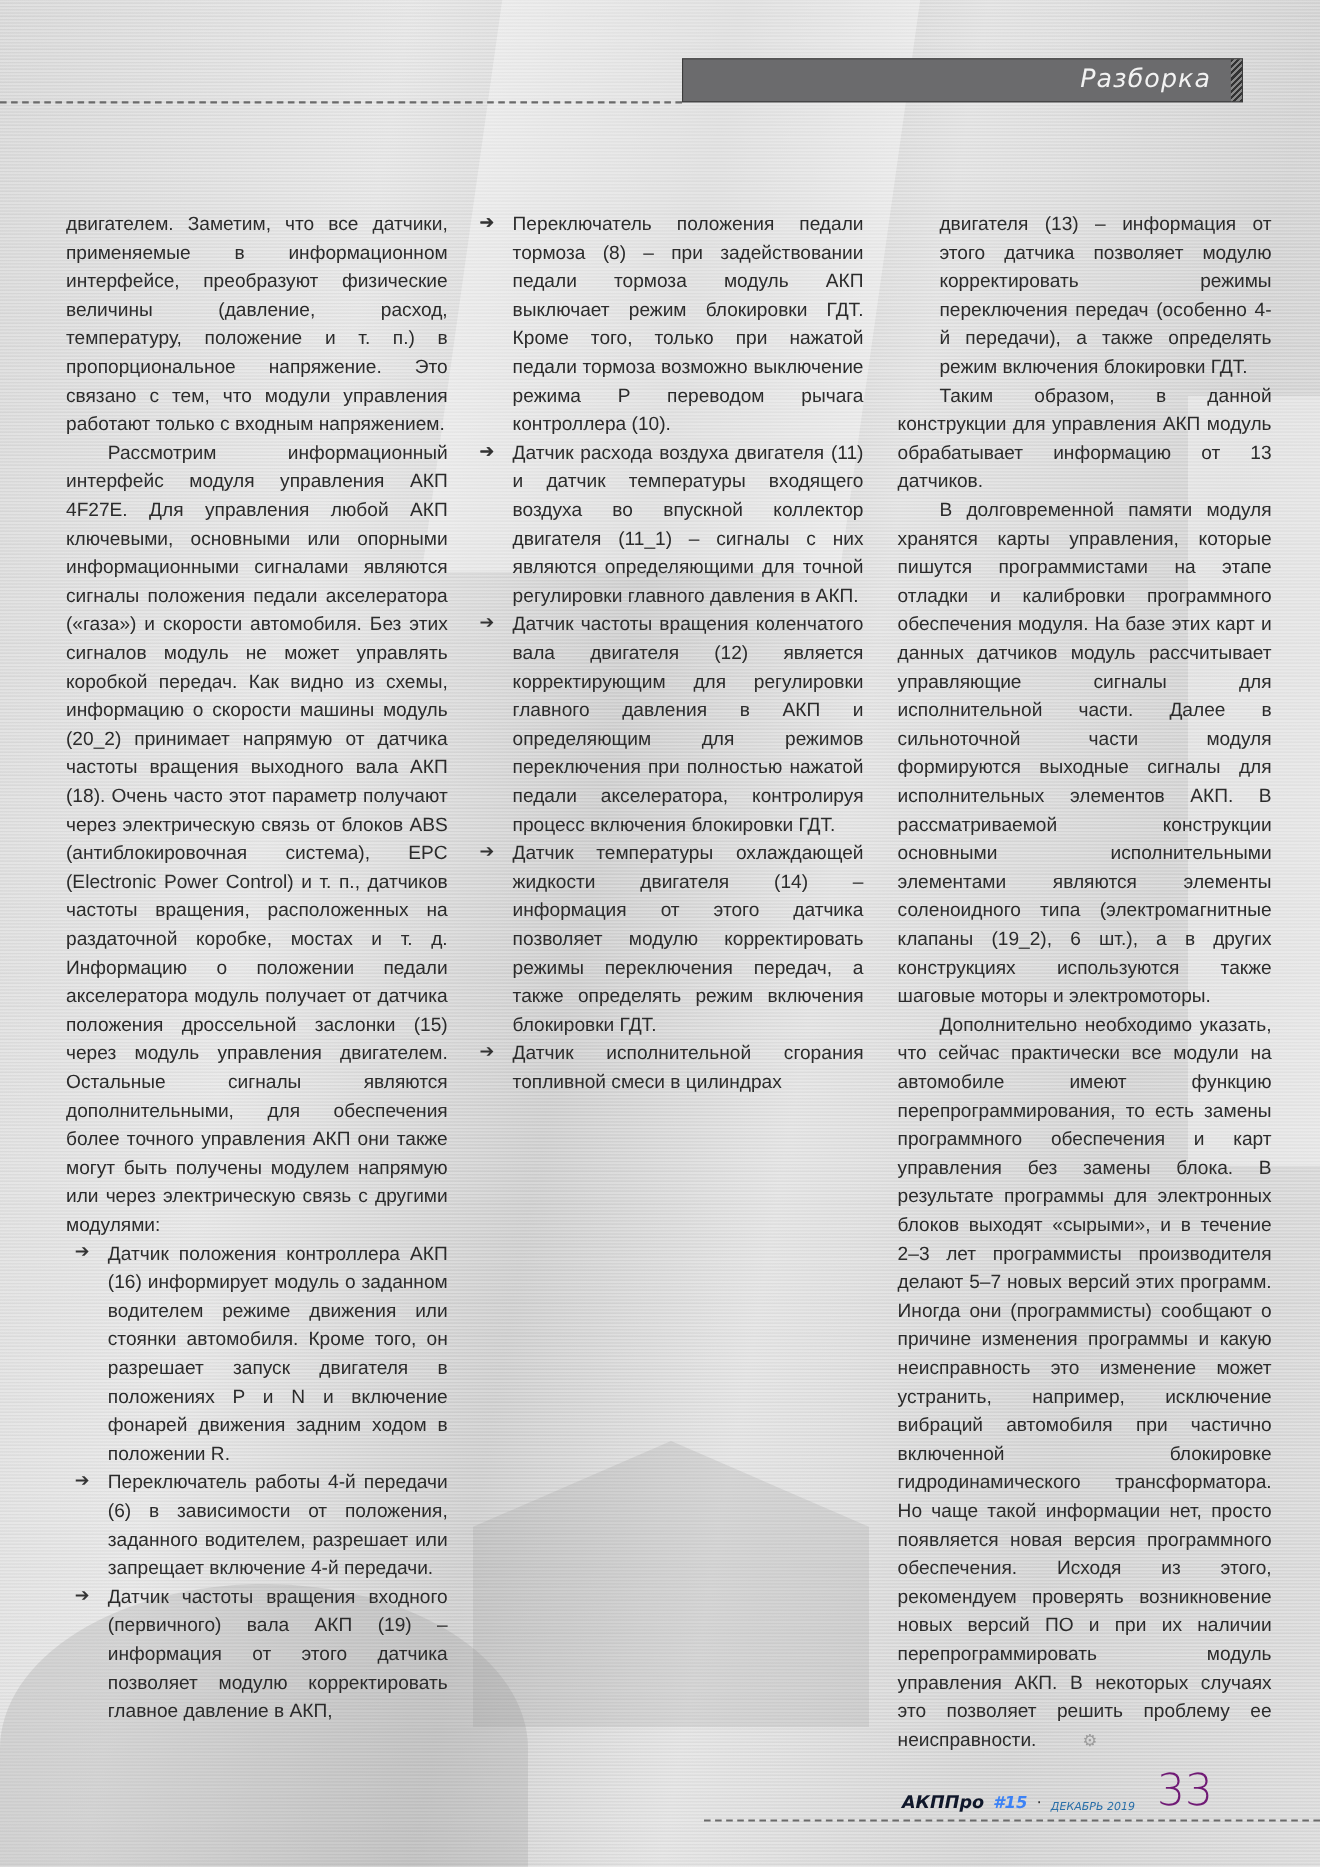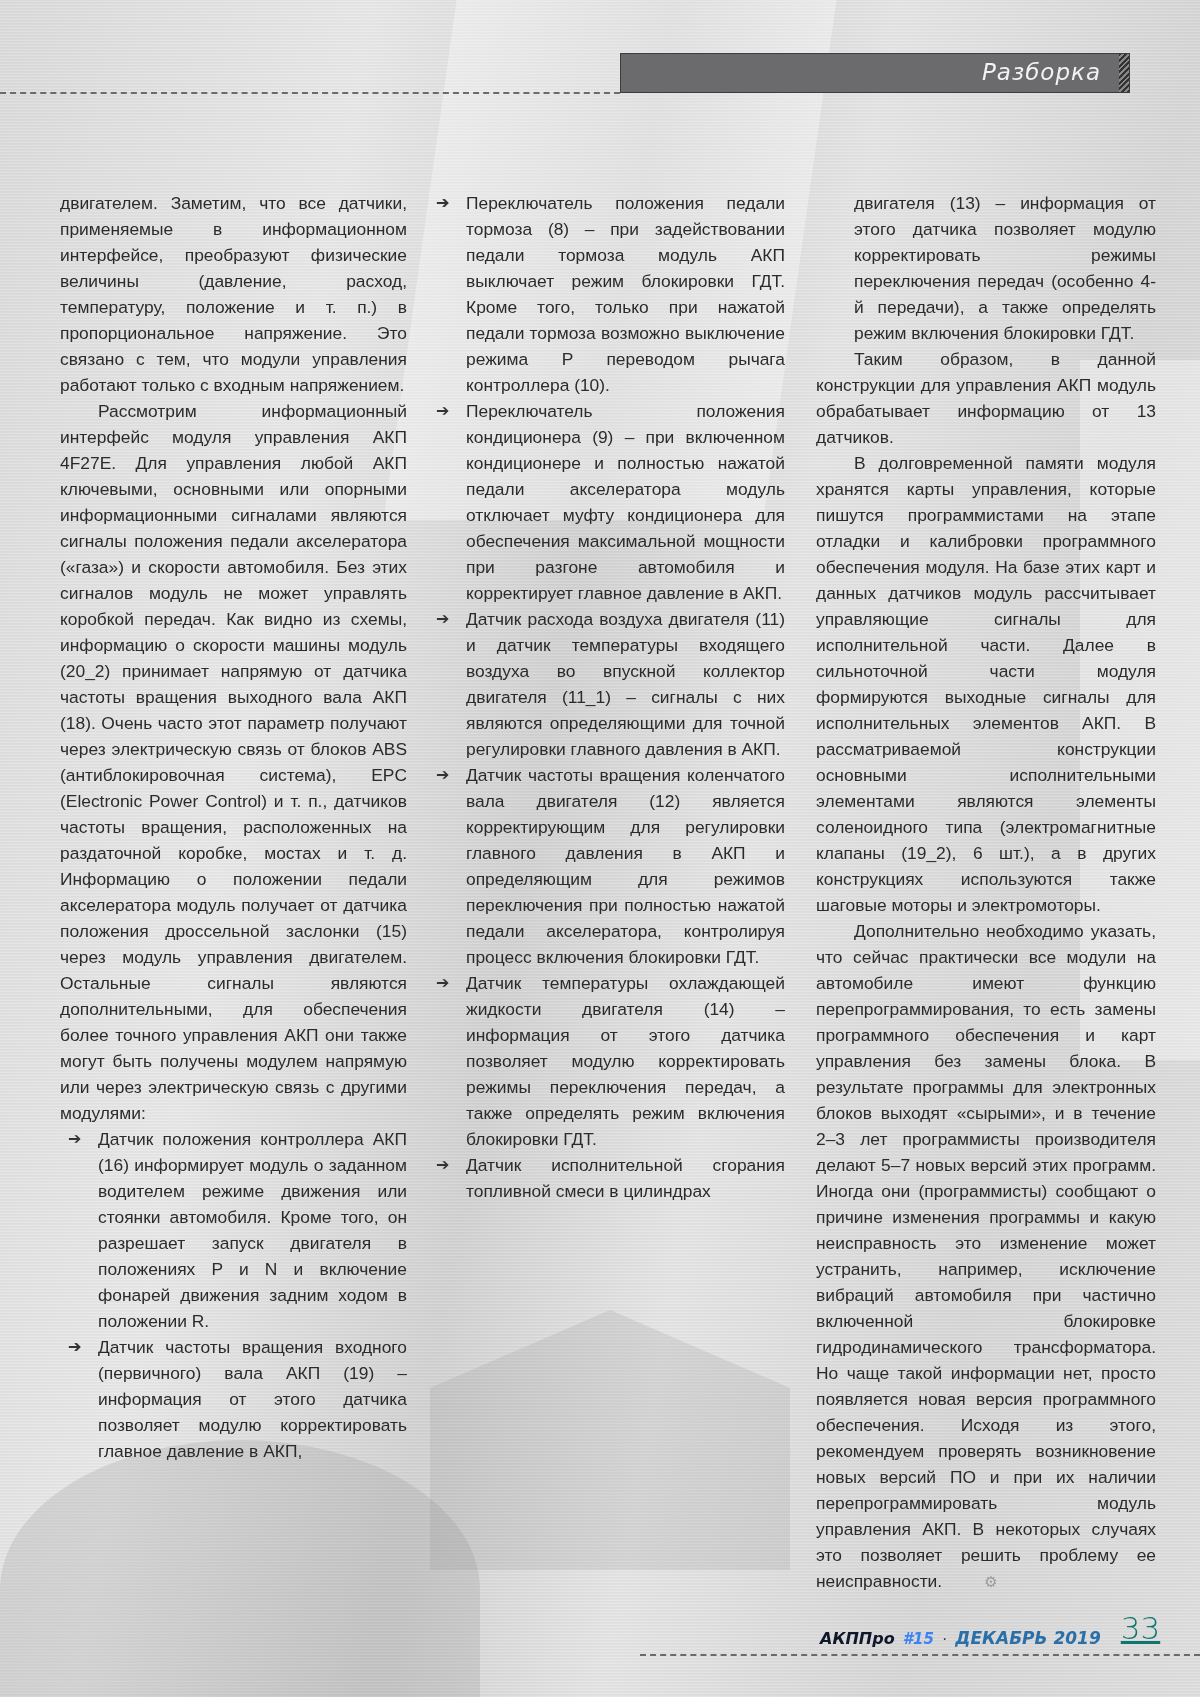--- a/index.html
+++ b/index.html
@@ -53,22 +53,22 @@
 
     .end-icon { display: inline-block; color: #9a9a9a; font-size: 15px; margin-left: 4px; }
 
     .footer {
       position: absolute; left: 820px; top: 1608px; height: 40px;
       display: flex; align-items: flex-end; gap: 8px;
     }
     .brand { font-family: "DejaVu Sans", sans-serif; font-weight: bold; font-style: italic; font-size: 16px; color: #0f172a; }
     .issue { font-family: "DejaVu Sans", sans-serif; font-weight: bold; font-style: italic; font-size: 15px; color: #3b82f6; }
     .dot { font-size: 16px; color: #333; }
-    .date { font-family: "DejaVu Sans", sans-serif; font-weight: bold; font-style: italic; font-size: 17px; color: #2a6fa8; }
-    .page-num { font-family: "DejaVu Sans", sans-serif; font-size: 31px; color: #0f766e; font-weight: 300; margin-left: 12px; line-height: 40px; text-decoration: underline; }
+    .date { font-family: "DejaVu Sans", sans-serif; font-weight: normal; font-style: italic; font-size: 10px; color: #2a6fa8; }
+    .page-num { font-family: "DejaVu Sans", sans-serif; font-size: 40px; color: #701a75; font-weight: 300; margin-left: 12px; line-height: 40px; }
     .footer-rule {
       position: absolute; left: 640px; top: 1654px; width: 560px; height: 0;
       border-top: 2px dashed #6a6a6a;
     }
   </style>
 </head>
 <body>
 
 <div class="bg-shape bg1"></div>
 <div class="bg-shape bg2"></div>
@@ -79,30 +79,30 @@
 <div class="section-bar">
   <span class="section-title">Разборка</span>
   <span class="hatch"></span>
 </div>
 
 <div class="col col1">
   <p>двигателем. Заметим, что все датчики, применяемые в информационном интерфейсе, преобразуют физические величины (давление, расход, температуру, положение и т. п.) в пропорциональное напряжение. Это связано с тем, что модули управления работают только с входным напряжением.</p>
   <p class="indent">Рассмотрим информационный интерфейс модуля управления АКП 4F27E. Для управления любой АКП ключевыми, основными или опорными информационными сигналами являются сигналы положения педали акселератора («газа») и скорости автомобиля. Без этих сигналов модуль не может управлять коробкой передач. Как видно из схемы, информацию о скорости машины модуль (20_2) принимает напрямую от датчика частоты вращения выходного вала АКП (18). Очень часто этот параметр получают через электрическую связь от блоков ABS (антиблокировочная система), EPC (Electronic Power Control) и т. п., датчиков частоты вращения, расположенных на раздаточной коробке, мостах и т. д. Информацию о положении педали акселератора модуль получает от датчика положения дроссельной заслонки (15) через модуль управления двигателем. Остальные сигналы являются дополнительными, для обеспечения более точного управления АКП они также могут быть получены модулем напрямую или через электрическую связь с другими модулями:</p>
   <ul>
     <li><span class="arrow">➔</span><span>Датчик положения контроллера АКП (16) информирует модуль о заданном водителем режиме движения или стоянки автомобиля. Кроме того, он разрешает запуск двигателя в положениях P и N и включение фонарей движения задним ходом в положении R.</span></li>
-    <li><span class="arrow">➔</span></li>
+    <li><span class="arrow">➔</span><span>Переключатель работы 4-й передачи (6) в зависимости от положения, заданного водителем, разрешает или запрещает включение 4-й передачи.</span></li>
     <li><span class="arrow">➔</span><span>Датчик частоты вращения входного (первичного) вала АКП (19) – информация от этого датчика позволяет модулю корректировать главное давление в АКП,</span></li>
   </ul>
 </div>
 
 <div class="col col2">
   <ul>
     <li><span class="arrow">➔</span></li>
     <li><span class="arrow">➔</span><span>Переключатель положения педали тормоза (8) – при задействовании педали тормоза модуль АКП выключает режим блокировки ГДТ. Кроме того, только при нажатой педали тормоза возможно выключение режима P переводом рычага контроллера (10).</span></li>
-    <li><span class="arrow">➔</span><span>Переключатель положения кондиционера (9) – при включенном кондиционере и полностью нажатой педали акселератора модуль отключает муфту кондиционера для обеспечения максимальной мощности при разгоне автомобиля и корректирует главное давление в АКП.</span></li>
+    <li><span class="arrow">➔</span></li>
     <li><span class="arrow">➔</span><span>Датчик расхода воздуха двигателя (11) и датчик температуры входящего воздуха во впускной коллектор двигателя (11_1) – сигналы с них являются определяющими для точной регулировки главного давления в АКП.</span></li>
     <li><span class="arrow">➔</span><span>Датчик частоты вращения коленчатого вала двигателя (12) является корректирующим для регулировки главного давления в АКП и определяющим для режимов переключения при полностью нажатой педали акселератора, контролируя процесс включения блокировки ГДТ.</span></li>
     <li><span class="arrow">➔</span><span>Датчик температуры охлаждающей жидкости двигателя (14) – информация от этого датчика позволяет модулю корректировать режимы переключения передач, а также определять режим включения блокировки ГДТ.</span></li>
     <li><span class="arrow">➔</span><span>Датчик исполнительной сгорания топливной смеси в цилиндрах</span></li>
   </ul>
 </div>
 
 <div class="col col3">
   <ul>
     <li><span>двигателя (13) – информация от этого датчика позволяет модулю корректировать режимы переключения передач (особенно 4-й передачи), а также определять режим включения блокировки ГДТ.</span></li>

